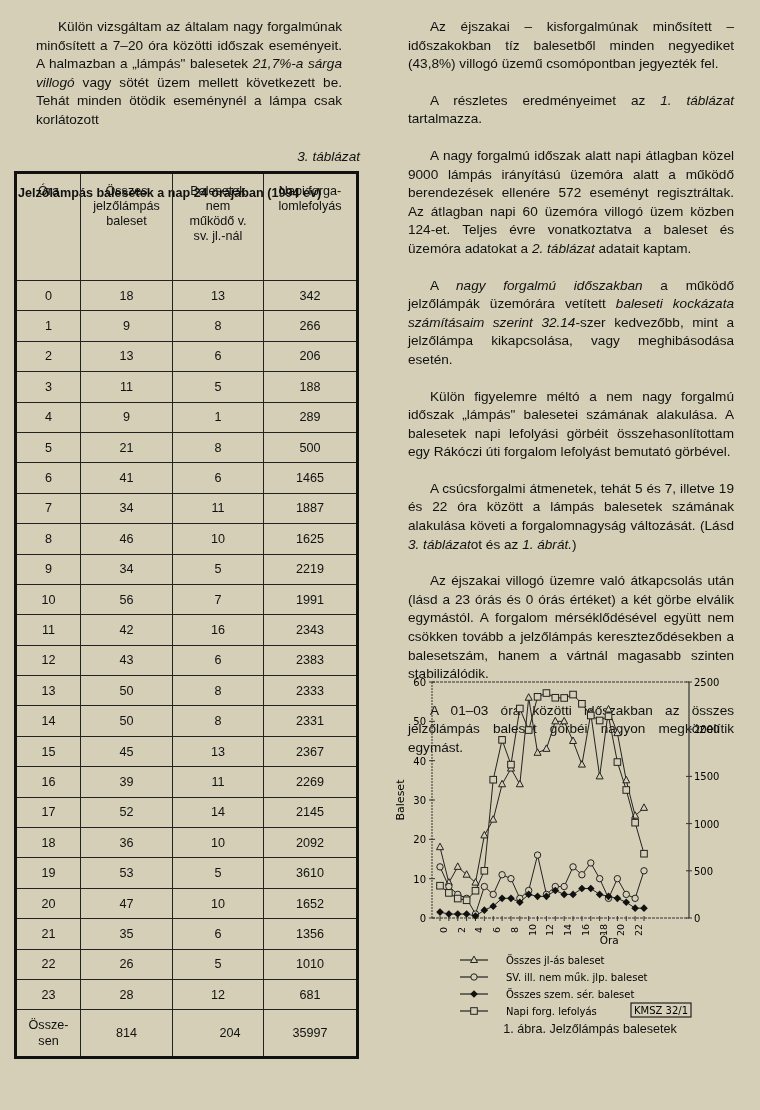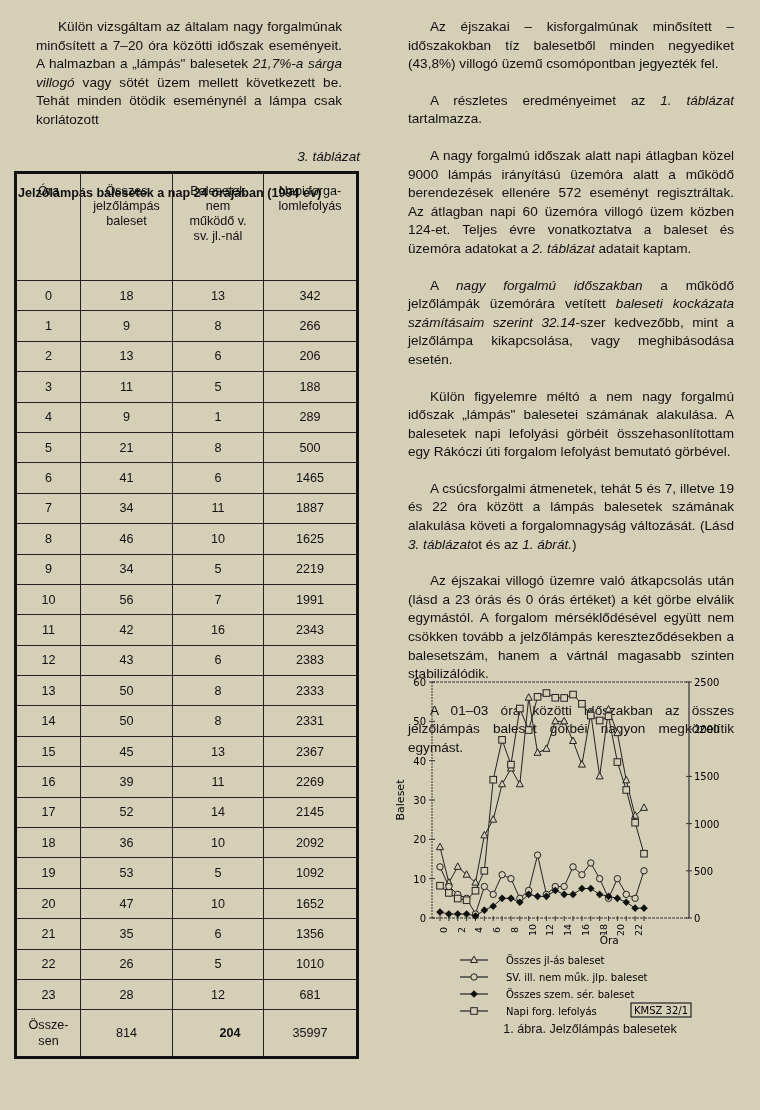--- a/index.html
+++ b/index.html
@@ -153,21 +153,21 @@
       <tr>
         <td>18</td>
         <td>36</td>
         <td>10</td>
         <td>2092</td>
       </tr>
       <tr>
         <td>19</td>
         <td>53</td>
         <td>5</td>
-        <td>1092</td>
+        <td>3610</td>
       </tr>
       <tr>
         <td>20</td>
         <td>47</td>
         <td>10</td>
         <td>1652</td>
       </tr>
       <tr>
         <td>21</td>
         <td>35</td>
@@ -182,21 +182,21 @@
       </tr>
       <tr>
         <td>23</td>
         <td>28</td>
         <td>12</td>
         <td>681</td>
       </tr>
       <tr class="total">
         <td>Össze-<br>sen</td>
         <td style="font-weight: normal;">814</td>
-        <td style="font-weight: bold; padding-left: 24px;">204</td>
+        <td style="font-weight: normal; padding-left: 24px;">204</td>
         <td style="font-weight: normal;">35997</td>
       </tr>
     </tbody>
 </table>
 
 <div class="col right" id="rcol">
     <p class="ind"><span>Az éjszakai – kisforgalmúnak minősített – időszakokban tíz balesetből minden negyediket (43,8%) villogó üzemű csomópontban jegyezték fel.</span></p>
     <p class="ind"><span>A részletes eredményeimet az </span><span class="it">1. táblázat</span><span> tartalmazza.</span></p>
     <p class="ind"><span>A nagy forgalmú időszak alatt napi átlagban közel 9000 lámpás irányítású üzemóra alatt a működő berendezések ellenére 572 eseményt regisztráltak. Az átlagban napi 60 üzemóra villogó üzem közben 124-et. Teljes évre vonatkoztatva a baleset és üzemóra adatokat a </span><span class="it">2. táblázat</span><span> adatait kaptam.</span></p>
     <p class="ind"><span>A </span><span class="it">nagy forgalmú időszakban</span><span> a működő jelzőlámpák üzemórára vetített </span><span class="it">baleseti kockázata számításaim szerint 32.14</span><span>-szer kedvezőbb, mint a jelzőlámpa kikapcsolása, vagy meghibásodása esetén.</span></p>

